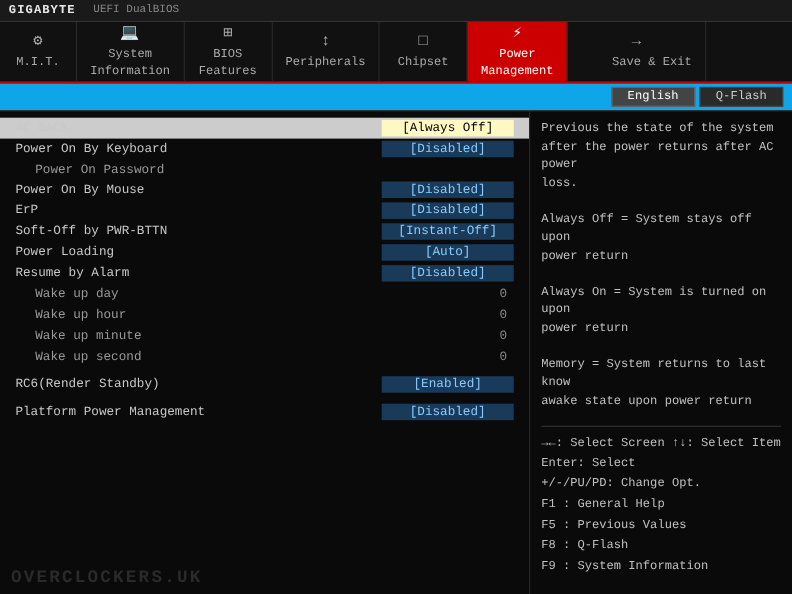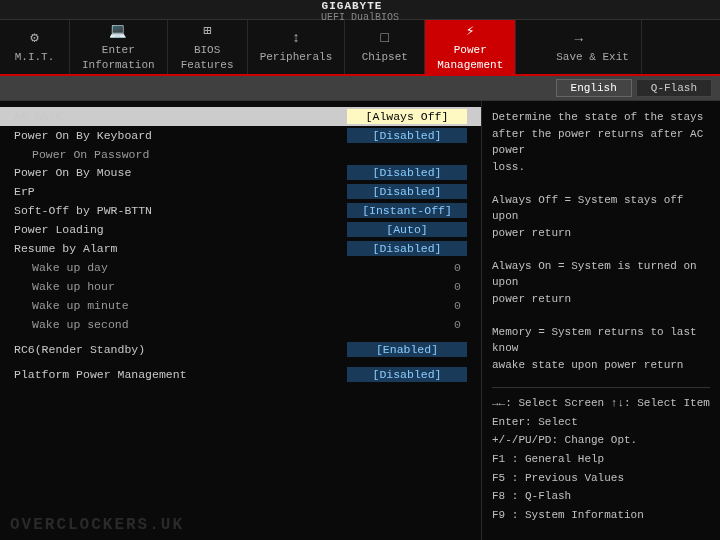--- a/index.html
+++ b/index.html
@@ -14,21 +14,20 @@
     }
 
     
     #header {
       background: #1a1a1a;
       height: 20px;
       display: flex;
       align-items: center;
       padding: 0 8px;
       border-bottom: 1px solid #333;
-      flex-direction: column;
     }
     #gigabyte-logo {
       color: #e8e8e8;
       font-size: 11px;
       font-weight: bold;
       letter-spacing: 1px;
       margin-right: 16px;
     }
     #uefi-label {
       color: #888;
@@ -63,21 +62,21 @@
     .nav-tab .tab-icon {
       font-size: 14px;
       margin-bottom: 3px;
     }
     .nav-tab.mit { min-width: 70px; }
 
     
     #lang-bar {
       display: flex;
       justify-content: flex-end;
-      background: #404040;
+      background: #0ea5e9;
       border-bottom: 1px solid #333;
       padding: 3px 8px;
       gap: 4px;
     }
     .lang-btn {
       background: #2a2a2a;
       border: 1px solid #444;
       color: #ccc;
       font-size: 11px;
       padding: 2px 14px;
@@ -184,21 +183,21 @@
   <span id="uefi-label">UEFI DualBIOS</span>
 </div>
 
 <div id="nav-tabs">
     <div class="nav-tab mit">
       <span class="tab-icon">⚙</span>
       <span style="white-space: pre;">M.I.T.</span>
     </div>
     <div class="nav-tab">
       <span class="tab-icon">💻</span>
-      <span style="white-space: pre;">Enter
+      <span style="white-space: pre;">System
 Information</span>
     </div>
     <div class="nav-tab">
       <span class="tab-icon">⊞</span>
       <span style="white-space: pre;">BIOS
 Features</span>
     </div>
     <div class="nav-tab">
       <span class="tab-icon">↕</span>
       <span style="white-space: pre; text-align: center;">Peripherals</span>
@@ -278,21 +277,21 @@
         <span class="setting-value">[Enabled]</span>
       </div>
       <div style="height: 6px;"></div>
       <div class="setting-row">
         <span class="setting-label">Platform Power Management</span>
         <span class="setting-value">[Disabled]</span>
       </div>
     </div>
   <div id="right-panel">
     <div id="description-text">
-        <div>Determine the state of  the stays</div>
+        <div>Previous the state of  the system</div>
         <div>after the power returns after AC power</div>
         <div>loss.</div>
         <div>&nbsp;</div>
         <div>Always Off = System stays off upon</div>
         <div>power return</div>
         <div>&nbsp;</div>
         <div>Always On = System is turned on upon</div>
         <div>power return</div>
         <div>&nbsp;</div>
         <div>Memory = System returns to last know</div>

